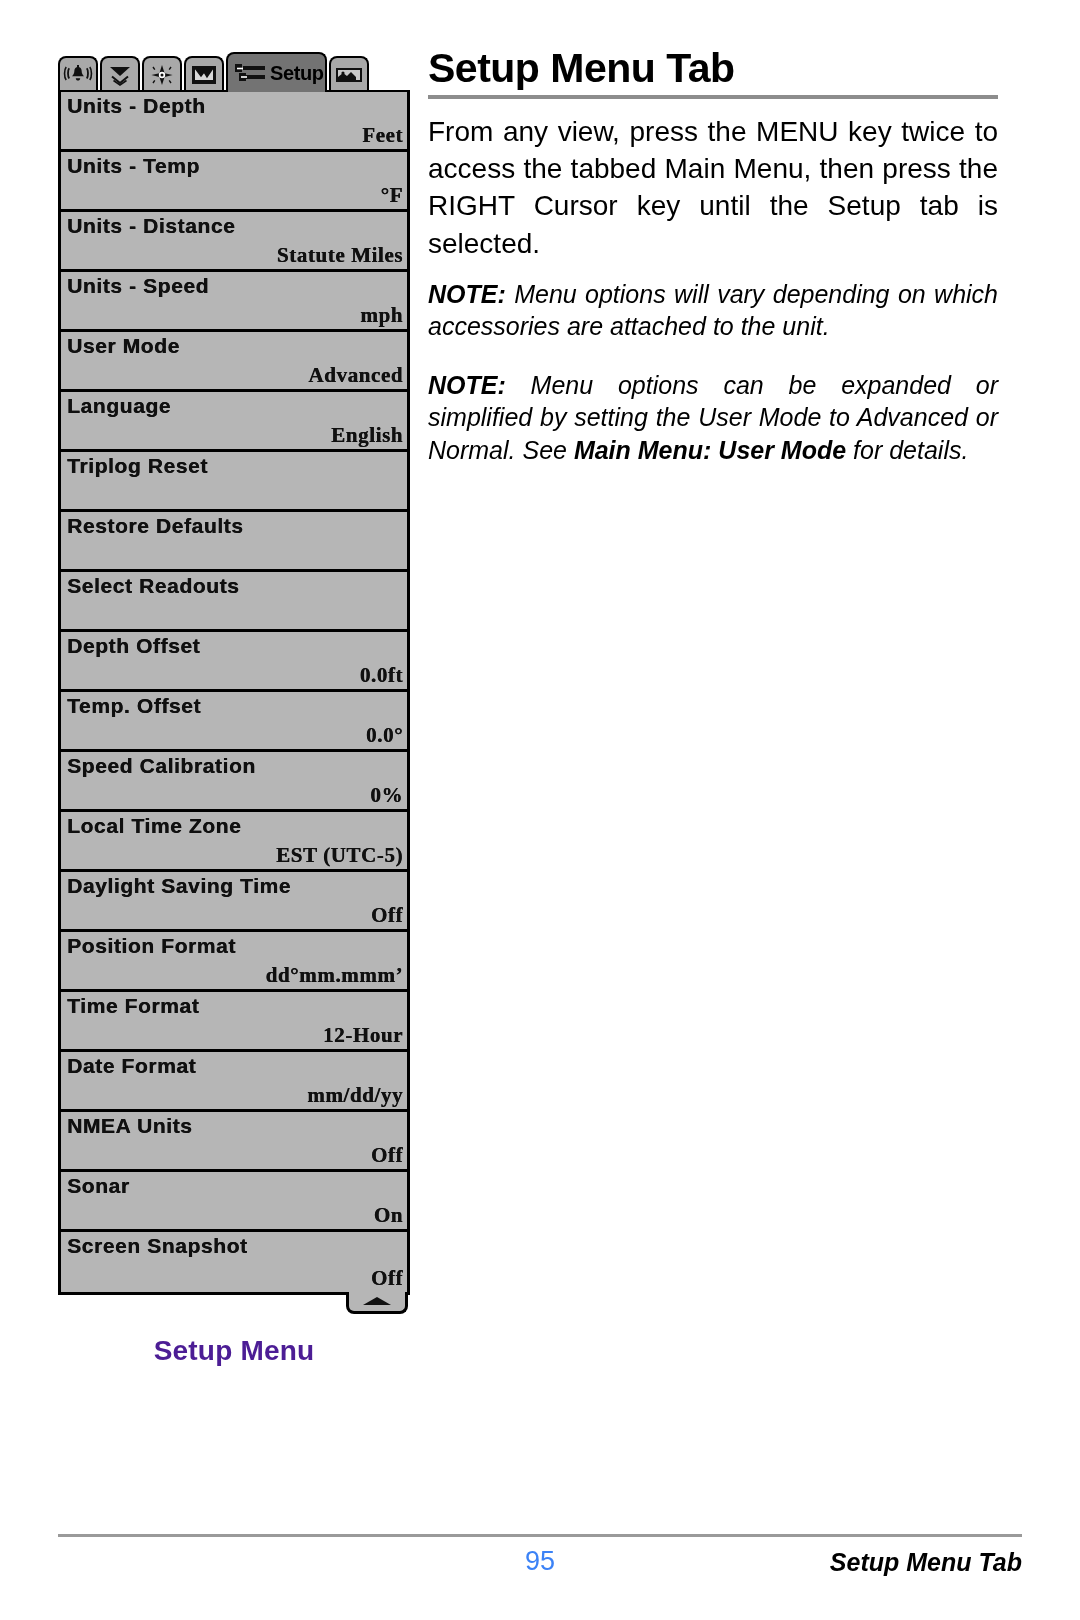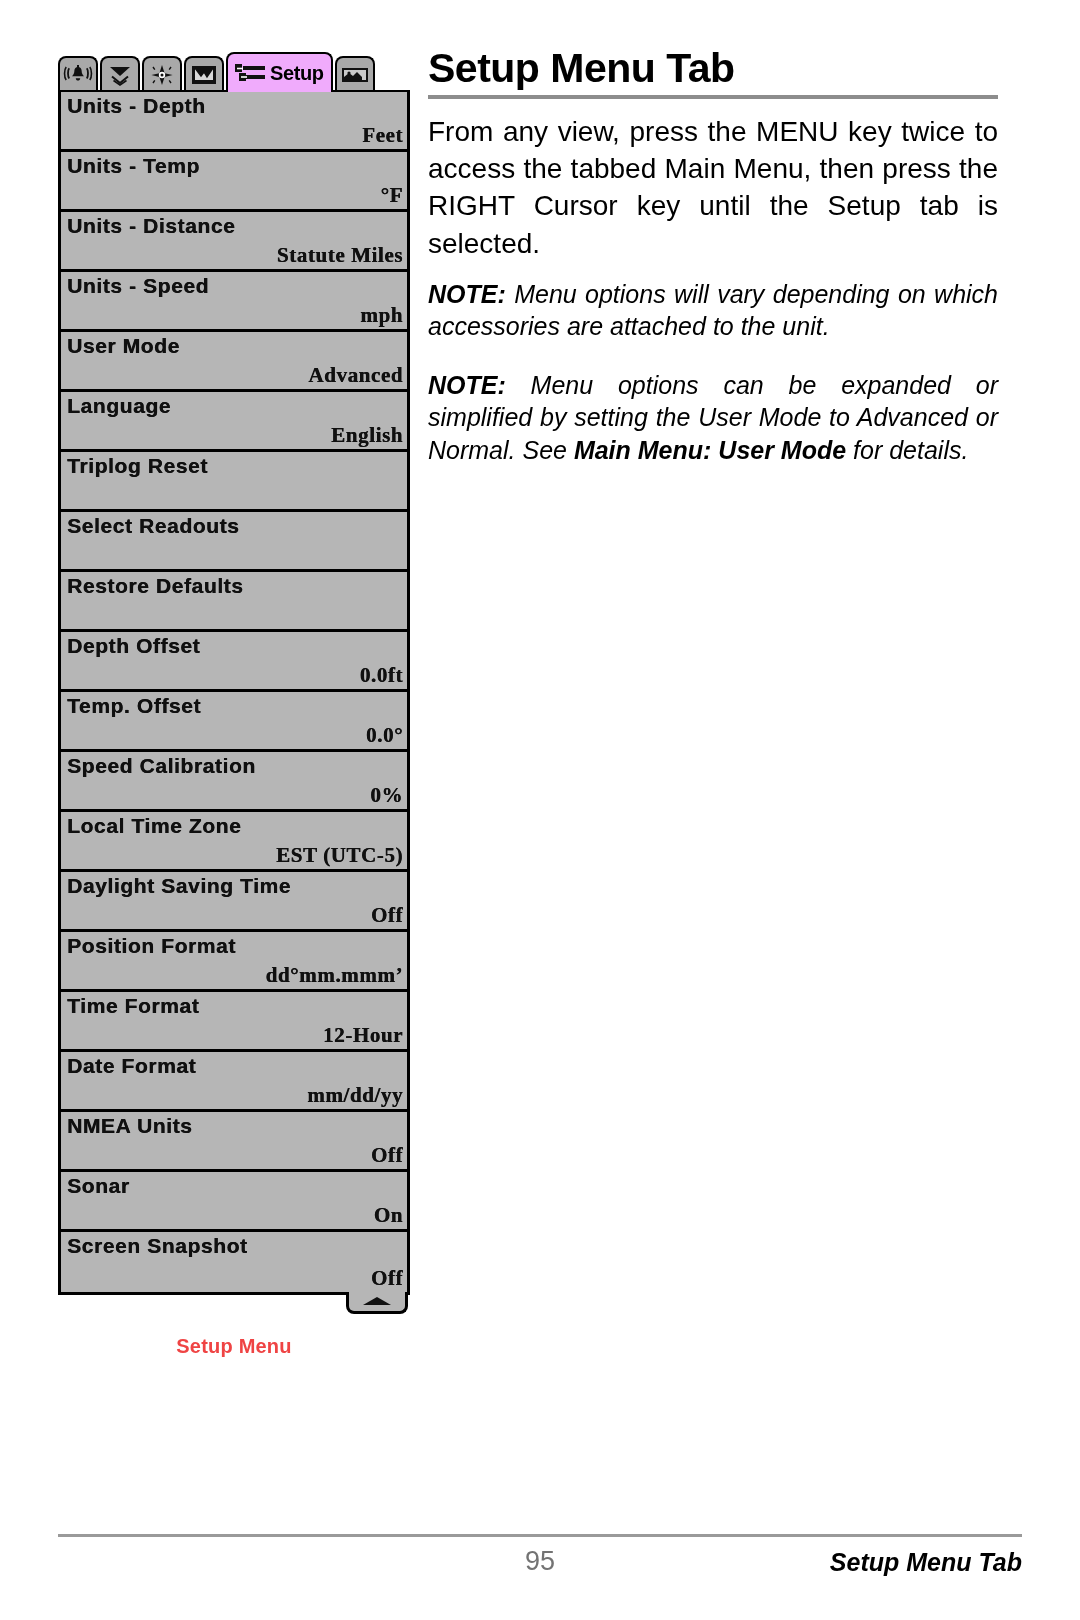--- a/index.html
+++ b/index.html
@@ -49,23 +49,23 @@
     border: 2px solid #000000;
     border-bottom: none;
     border-radius: 8px 8px 0 0;
     display: flex;
     align-items: center;
     justify-content: center;
     padding: 0 3px;
     min-width: 38px;
   }
   .tab.selected {
-    background: #f0abfc;
+    background: #737373;
     height: 40px;
-    padding: 0 7px 0 5px;
+    padding: 0 1px 0 5px;
     z-index: 4;
   }
   .tab-label {
     font-size: 20px;
     font-weight: bold;
     letter-spacing: -0.4px;
     margin-left: 3px;
     color: #000;
     font-family: "Liberation Sans", sans-serif;
   }
@@ -130,24 +130,24 @@
     border-top: none;
     border-radius: 0 0 8px 8px;
     display: flex;
     align-items: center;
     justify-content: center;
   }
 
   .caption {
     margin-top: 14px;
     text-align: center;
-    font-size: 20px;
-    font-weight: bold;
-    font-family: "Liberation Sans", sans-serif;
-    color: #ef4444;
+    font-size: 28px;
+    font-weight: bold;
+    font-family: "Liberation Sans", sans-serif;
+    color: #4c1d95;
     letter-spacing: 0.2px;
   }
 
   
   .text-col {
     position: absolute;
     left: 428px;
     top: 48px;
     width: 570px;
   }
@@ -209,21 +209,21 @@
     width: 964px;
     height: 40px;
   }
   .page-number {
     position: absolute;
     left: 0;
     width: 964px;
     text-align: center;
     font-size: 27px;
     font-family: "Liberation Sans", sans-serif;
-    color: #737373;
+    color: #3b82f6;
   }
   .footer-title {
     position: absolute;
     right: 0;
     top: 2px;
     font-size: 25px;
     font-weight: bold;
     font-style: italic;
     font-family: "Liberation Sans", sans-serif;
     color: #000;
@@ -341,26 +341,26 @@
         <span class="label">Language</span>
         <span class="value">English</span>
       </div>
 
       <div class="menu-row">
         <span class="label">Triplog Reset</span>
         <span class="value"></span>
       </div>
 
       <div class="menu-row">
+        <span class="label">Restore Defaults</span>
+        <span class="value"></span>
+      </div>
+
+      <div class="menu-row">
         <span class="label">Select Readouts</span>
-        <span class="value"></span>
-      </div>
-
-      <div class="menu-row">
-        <span class="label">Restore Defaults</span>
         <span class="value"></span>
       </div>
 
       <div class="menu-row">
         <span class="label">Depth Offset</span>
         <span class="value">0.0ft</span>
       </div>
 
       <div class="menu-row">
         <span class="label">Temp. Offset</span>

